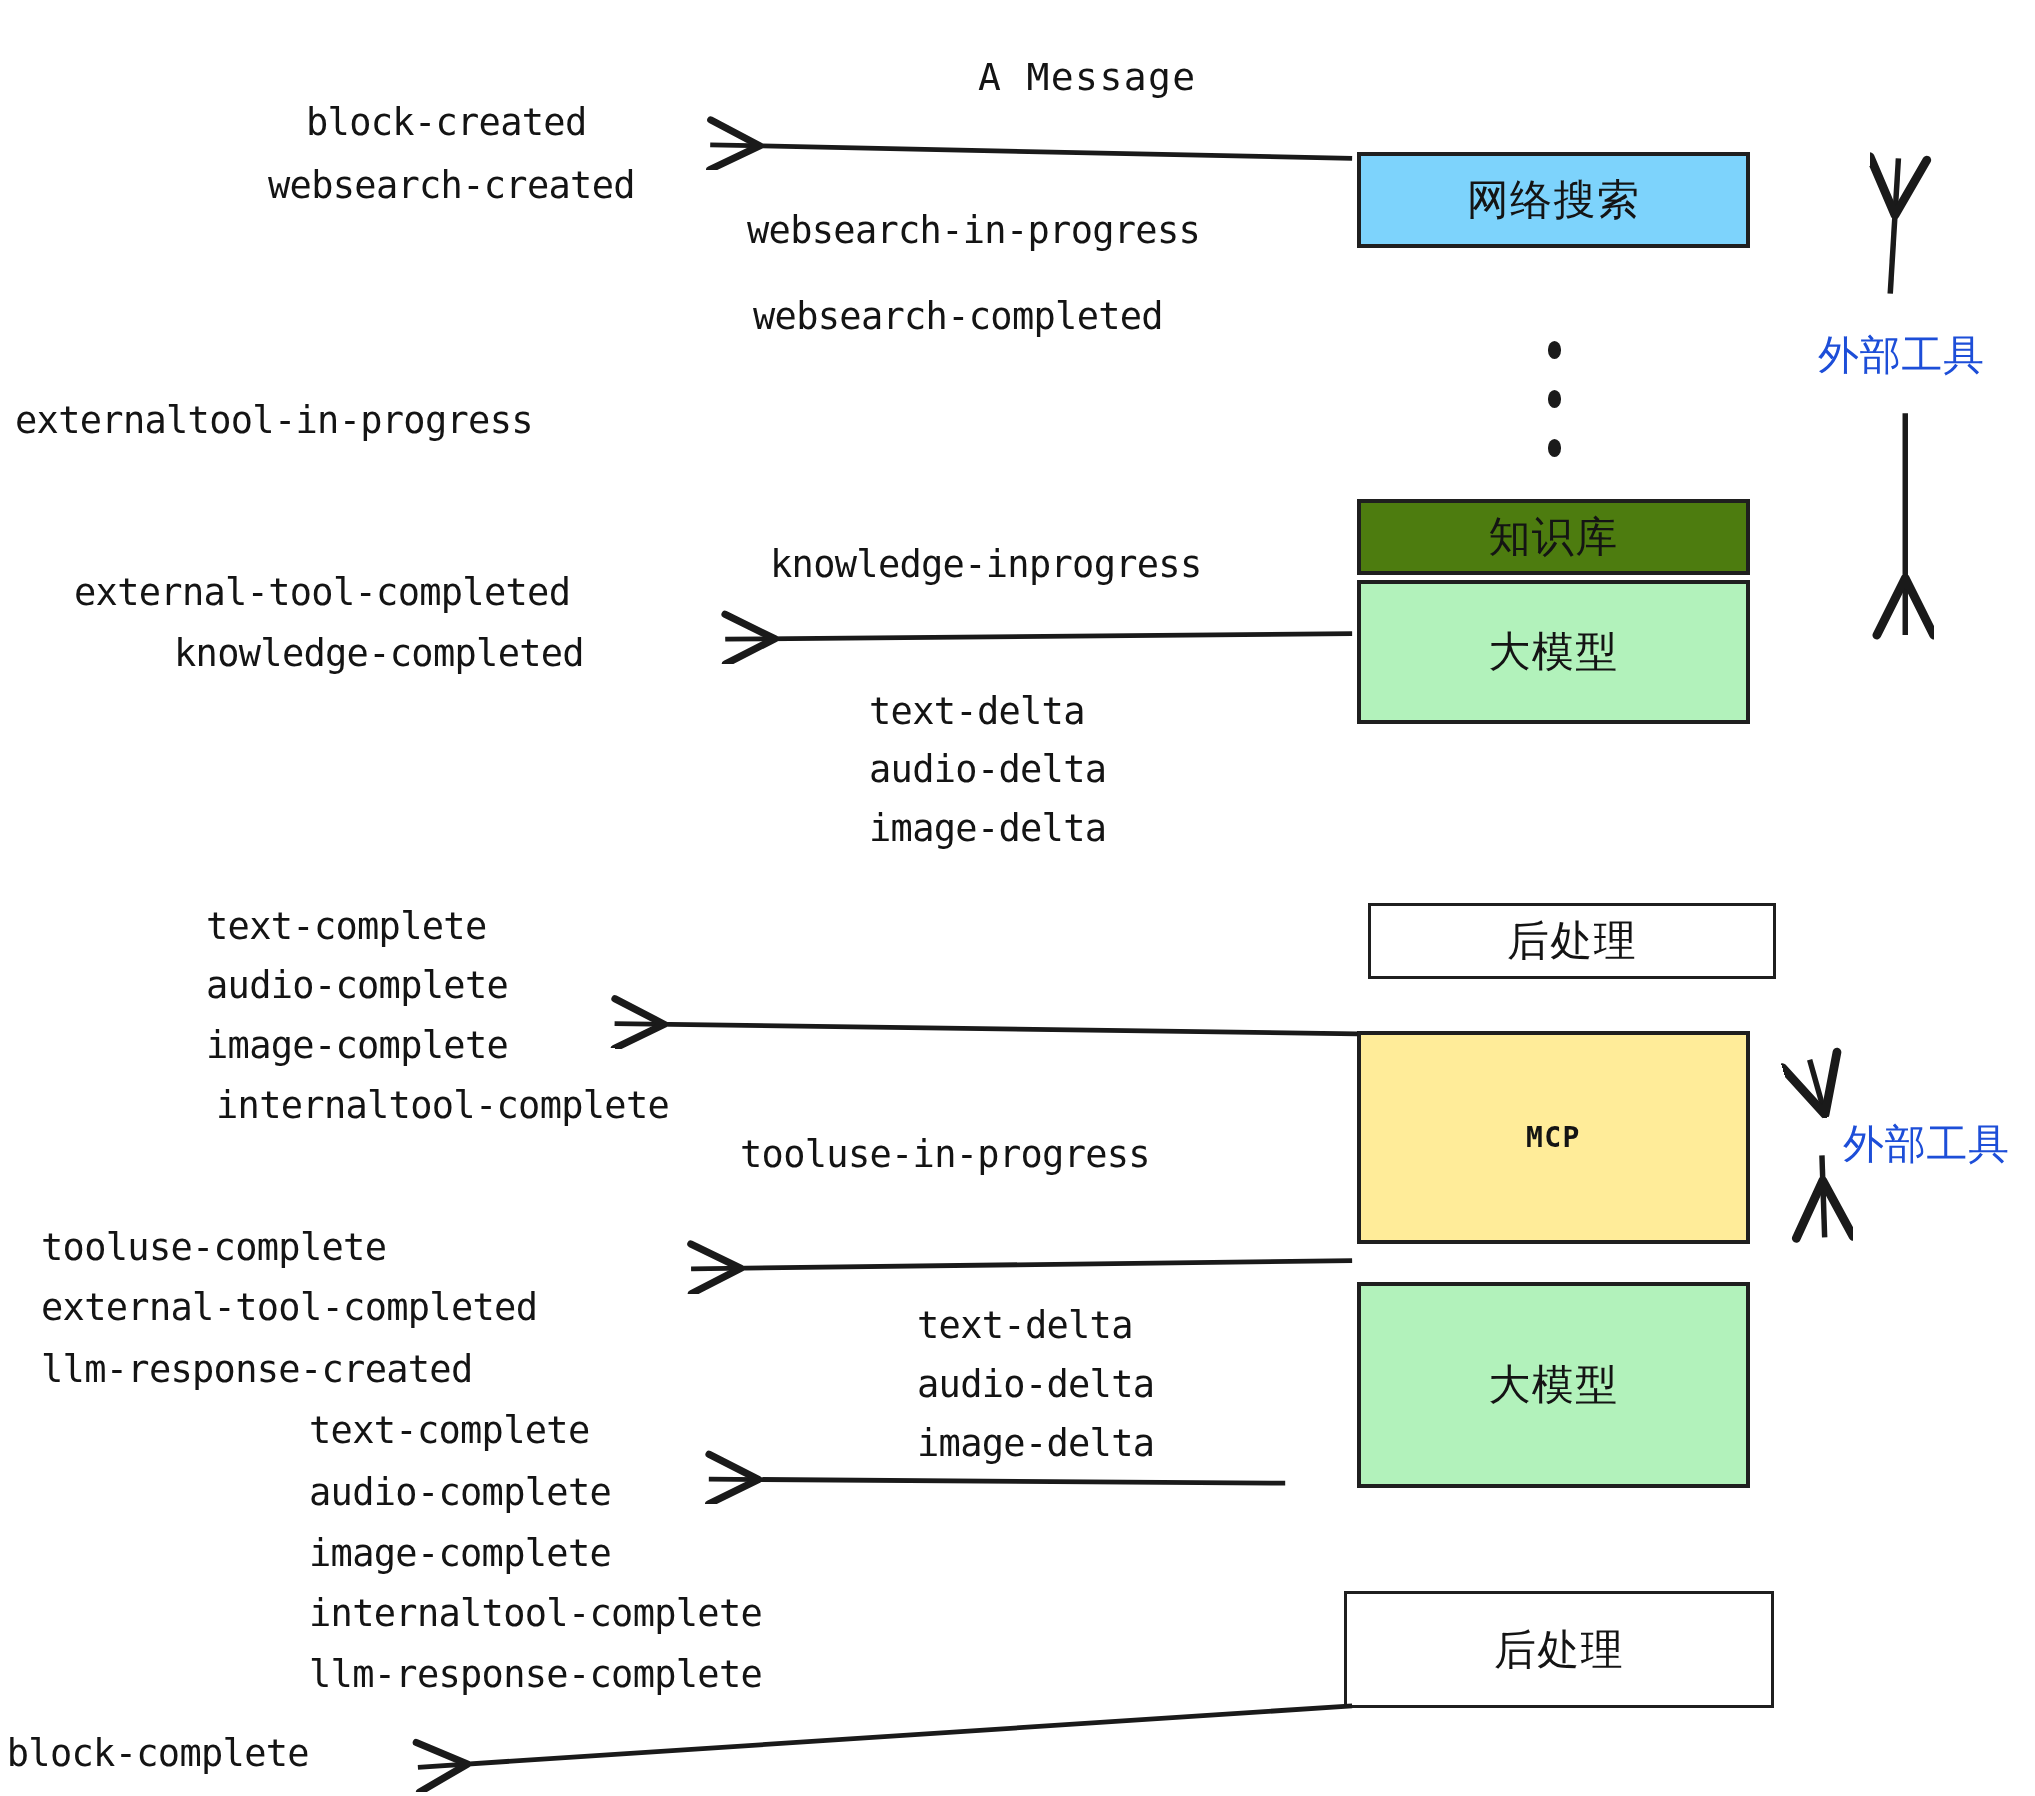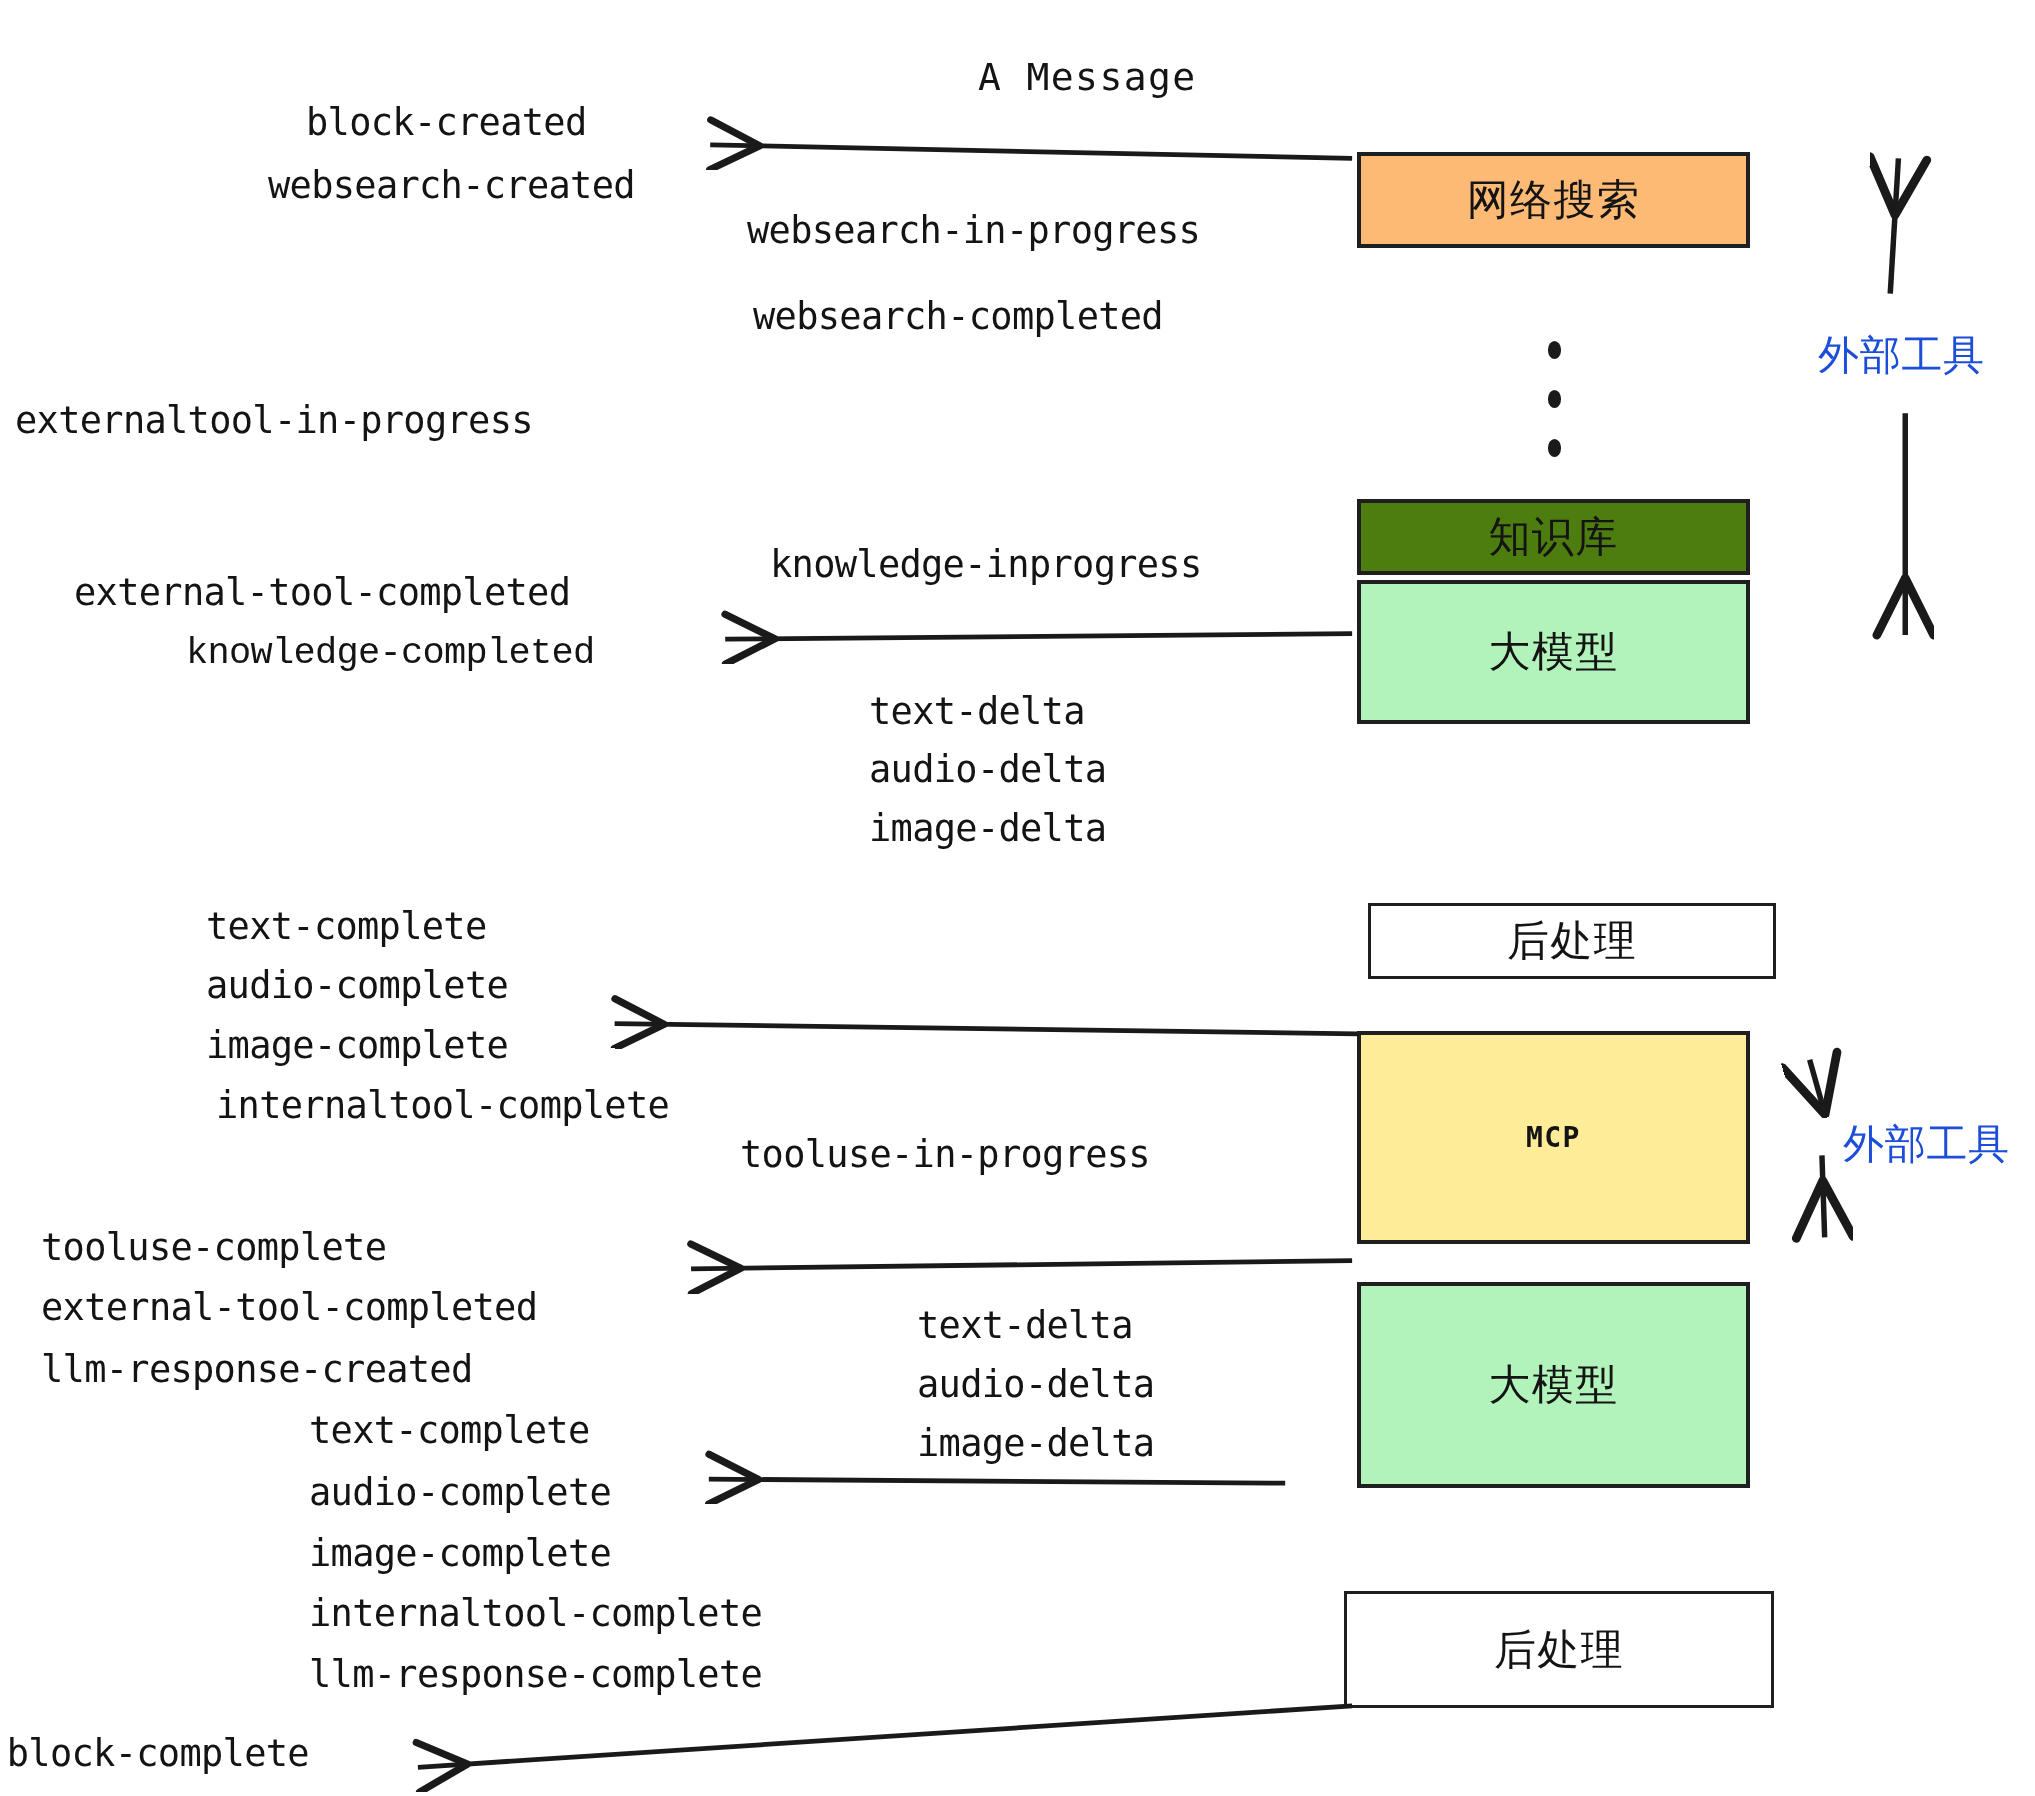--- a/index.html
+++ b/index.html
@@ -92,21 +92,21 @@
   <div class="title" style="left:978px; top:13.7px;margin-top:44px;">A Message</div>
 
   <div id="events-layer">
       <div class="evt" style="left: 306px; top: 104px;">block-created</div>
       <div class="evt" style="left: 268px; top: 167px;">websearch-created</div>
       <div class="evt" style="left: 747px; top: 212px;">websearch-in-progress</div>
       <div class="evt" style="left: 753px; top: 298px;">websearch-completed</div>
       <div class="evt" style="left: 15px; top: 402px;">externaltool-in-progress</div>
       <div class="evt" style="left: 770px; top: 546px;">knowledge-inprogress</div>
       <div class="evt" style="left: 74px; top: 574px;">external-tool-completed</div>
-      <div class="evt" style="left: 186px; top: 635px; font-family: Liberation Mono, monospace;">knowledge-completed</div>
+      <div class="evt" style="left: 174px; top: 635px;">knowledge-completed</div>
       <div class="evt" style="left: 869px; top: 693px;">text-delta</div>
       <div class="evt" style="left: 869px; top: 751px;">audio-delta</div>
       <div class="evt" style="left: 869px; top: 810px;">image-delta</div>
       <div class="evt" style="left: 206px; top: 908px;">text-complete</div>
       <div class="evt" style="left: 206px; top: 967px;">audio-complete</div>
       <div class="evt" style="left: 206px; top: 1027px;">image-complete</div>
       <div class="evt" style="left: 216px; top: 1087px;">internaltool-complete</div>
       <div class="evt" style="left: 740px; top: 1136px;">tooluse-in-progress</div>
       <div class="evt" style="left: 41px; top: 1229px;">tooluse-complete</div>
       <div class="evt" style="left: 41px; top: 1289px;">external-tool-completed</div>
@@ -116,21 +116,21 @@
       <div class="evt" style="left: 917px; top: 1425px;">image-delta</div>
       <div class="evt" style="left: 309px; top: 1412px;">text-complete</div>
       <div class="evt" style="left: 309px; top: 1474px;">audio-complete</div>
       <div class="evt" style="left: 309px; top: 1535px;">image-complete</div>
       <div class="evt" style="left: 309px; top: 1595px;">internaltool-complete</div>
       <div class="evt" style="left: 309px; top: 1656px;">llm-response-complete</div>
       <div class="evt" style="left: 6.8px; top: 1735px;">block-complete</div>
     </div>
 
   <div id="nodes-layer">
-      <div class="node" style="left: 1357px; top: 152px; width: 393px; height: 96px; background: #fdba74;">网络搜索</div>
+      <div class="node" style="left: 1357px; top: 152px; width: 393px; height: 96px; background: #7dd3fc;">网络搜索</div>
       <div class="node" style="left: 1357px; top: 499px; width: 393px; height: 76px; background: #4d7c0f;">知识库</div>
       <div class="node" style="left: 1357px; top: 580px; width: 393px; height: 144px; background: rgb(178, 242, 187);">大模型</div>
       <div class="node thin" style="left: 1368px; top: 903px; width: 408px; height: 76px; background: rgb(255, 255, 255);">后处理</div>
       <div class="node mono" style="left: 1357px; top: 1031px; width: 393px; height: 213px; background: rgb(255, 236, 153);">MCP</div>
       <div class="node" style="left: 1357px; top: 1282px; width: 393px; height: 206px; background: rgb(178, 242, 187);">大模型</div>
       <div class="node thin" style="left: 1344px; top: 1591px; width: 430px; height: 117px; background: rgb(255, 255, 255);">后处理</div>
     </div>
 
   <div class="dots" style="left:1547px; top:341px; width:15px; height:116px;">
     <span></span>

